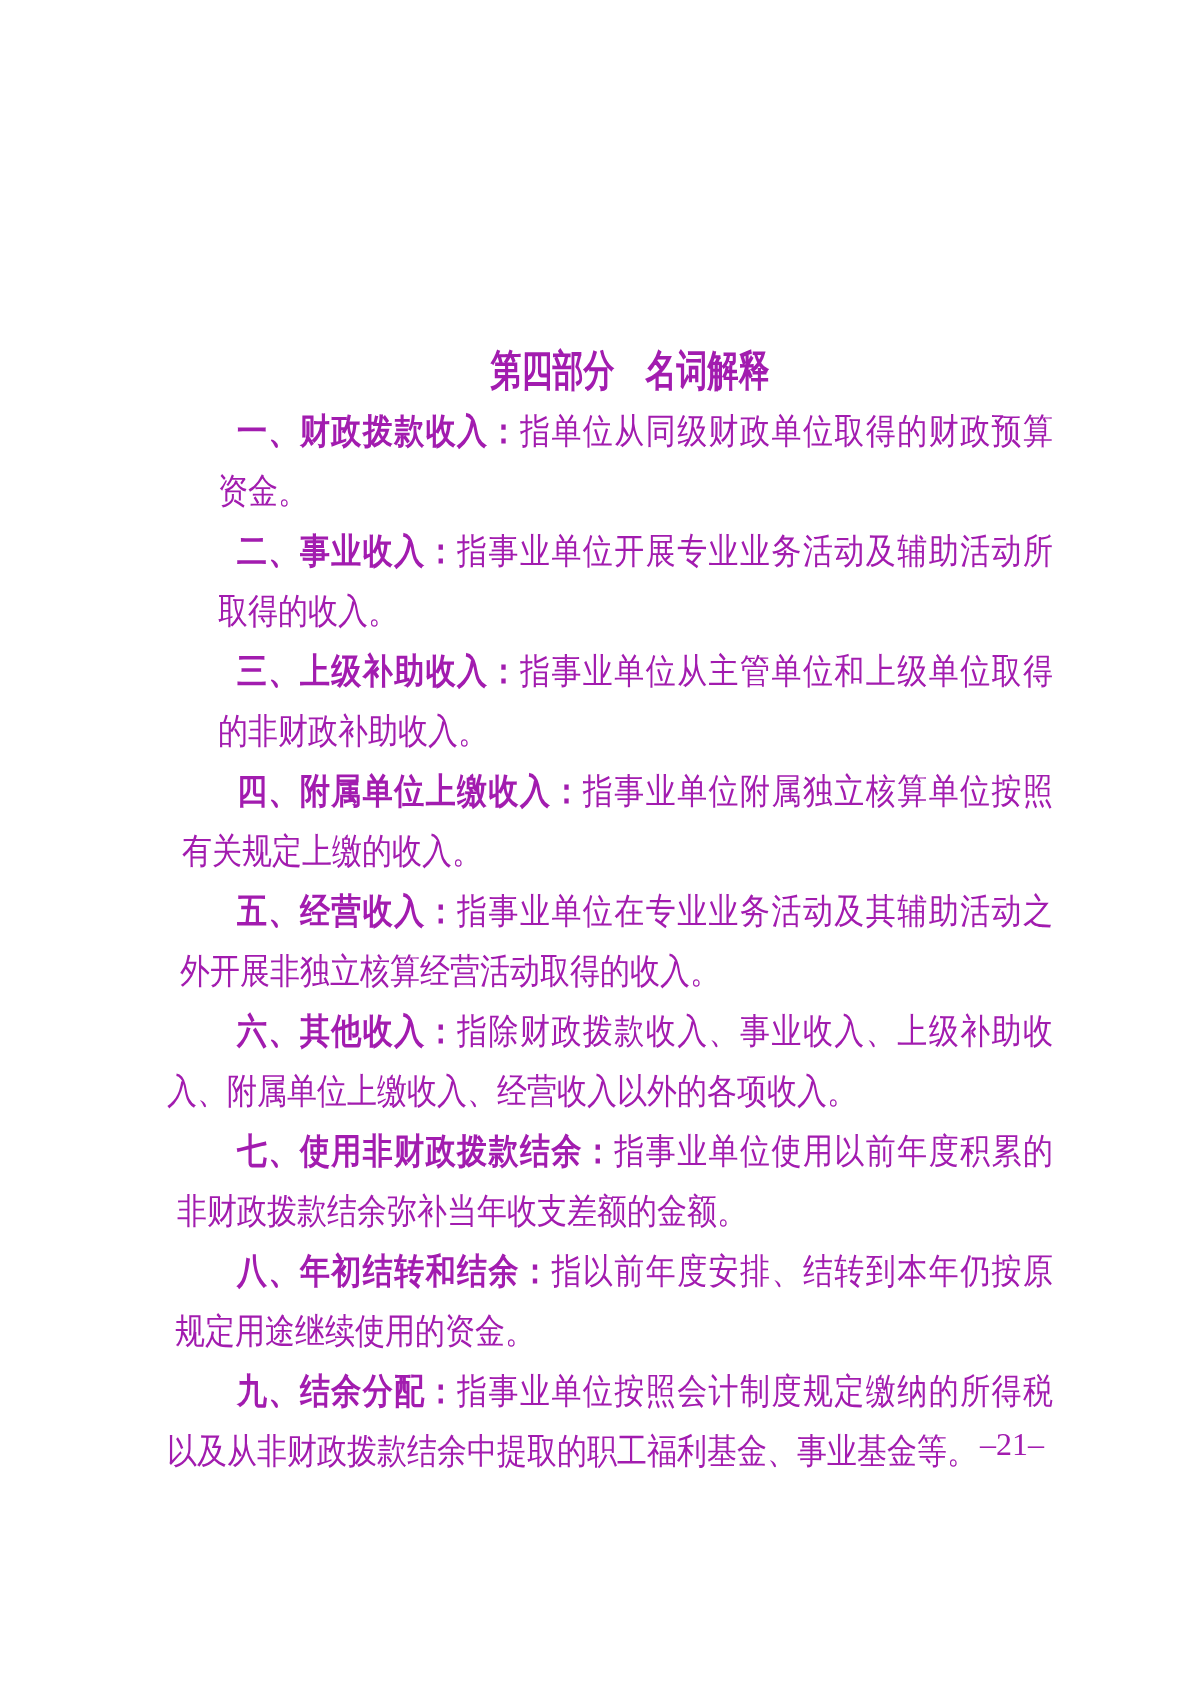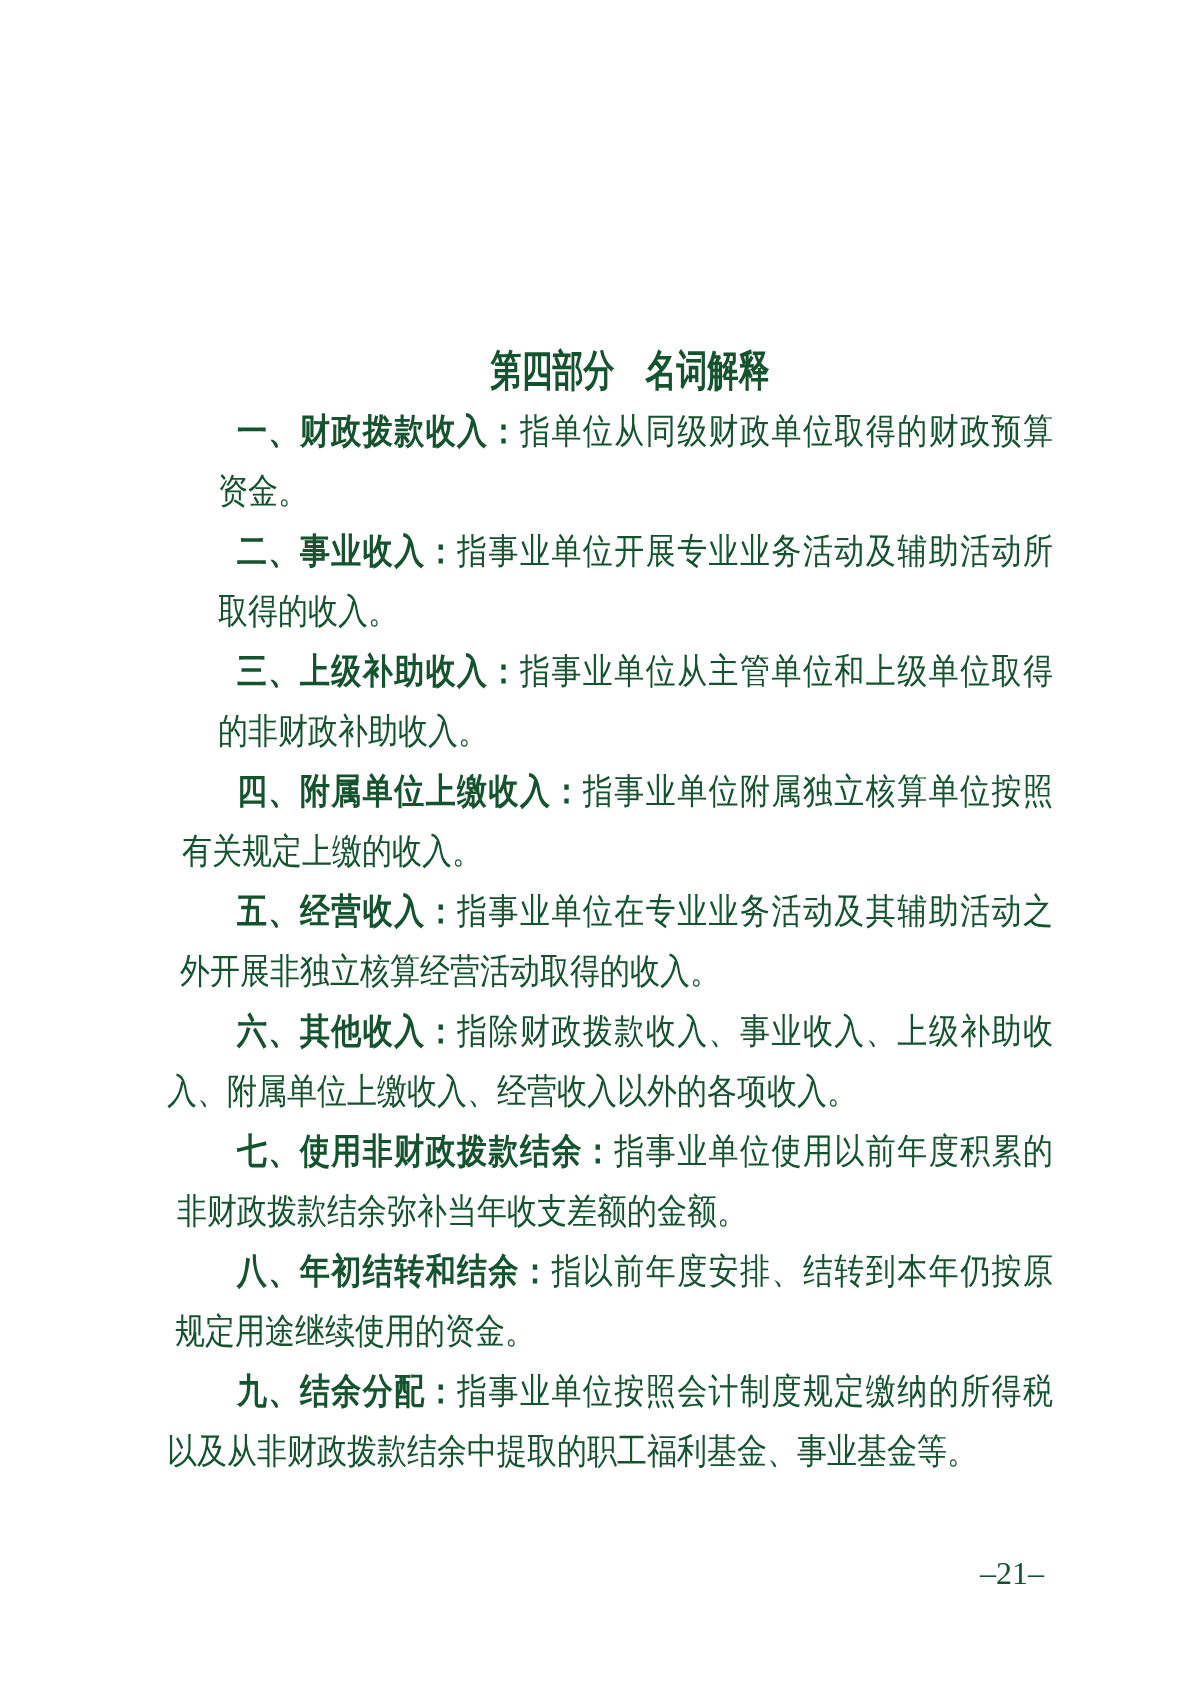--- a/index.html
+++ b/index.html
@@ -5,21 +5,21 @@
   html, body {
     margin: 0;
     padding: 0;
     background: #ffffff;
   }
   .page {
     position: relative;
     width: 1190px;
     height: 1683px;
     background: #ffffff;
-    color: #14532d;
+    color: #a21caf;
     font-family: "Liberation Serif", serif;
     overflow: hidden;
   }
   .title {
     position: absolute;
     top: 336px;
     left: 70px;
     width: 1120px;
     height: 70px;
     line-height: 70px;
@@ -57,21 +57,21 @@
   .l2-a { margin-left: 53px; }
   .l2-4 { margin-left: 17px; }
   .l2-5 { margin-left: 15px; }
   .l2-6 { margin-left: 2px; }
   .l2-7 { margin-left: 12px; }
   .l2-8 { margin-left: 10px; }
   .l2-9 { margin-left: 2px; }
   .page-number {
     position: absolute;
     left: 972px;
-    top: 1553px;
+    top: 1424px;
     width: 80px;
     height: 40px;
     line-height: 40px;
     font-size: 32px;
     font-family: "Liberation Serif", serif;
     text-align: center;
     white-space: nowrap;
   }
 </style>
 </head>

